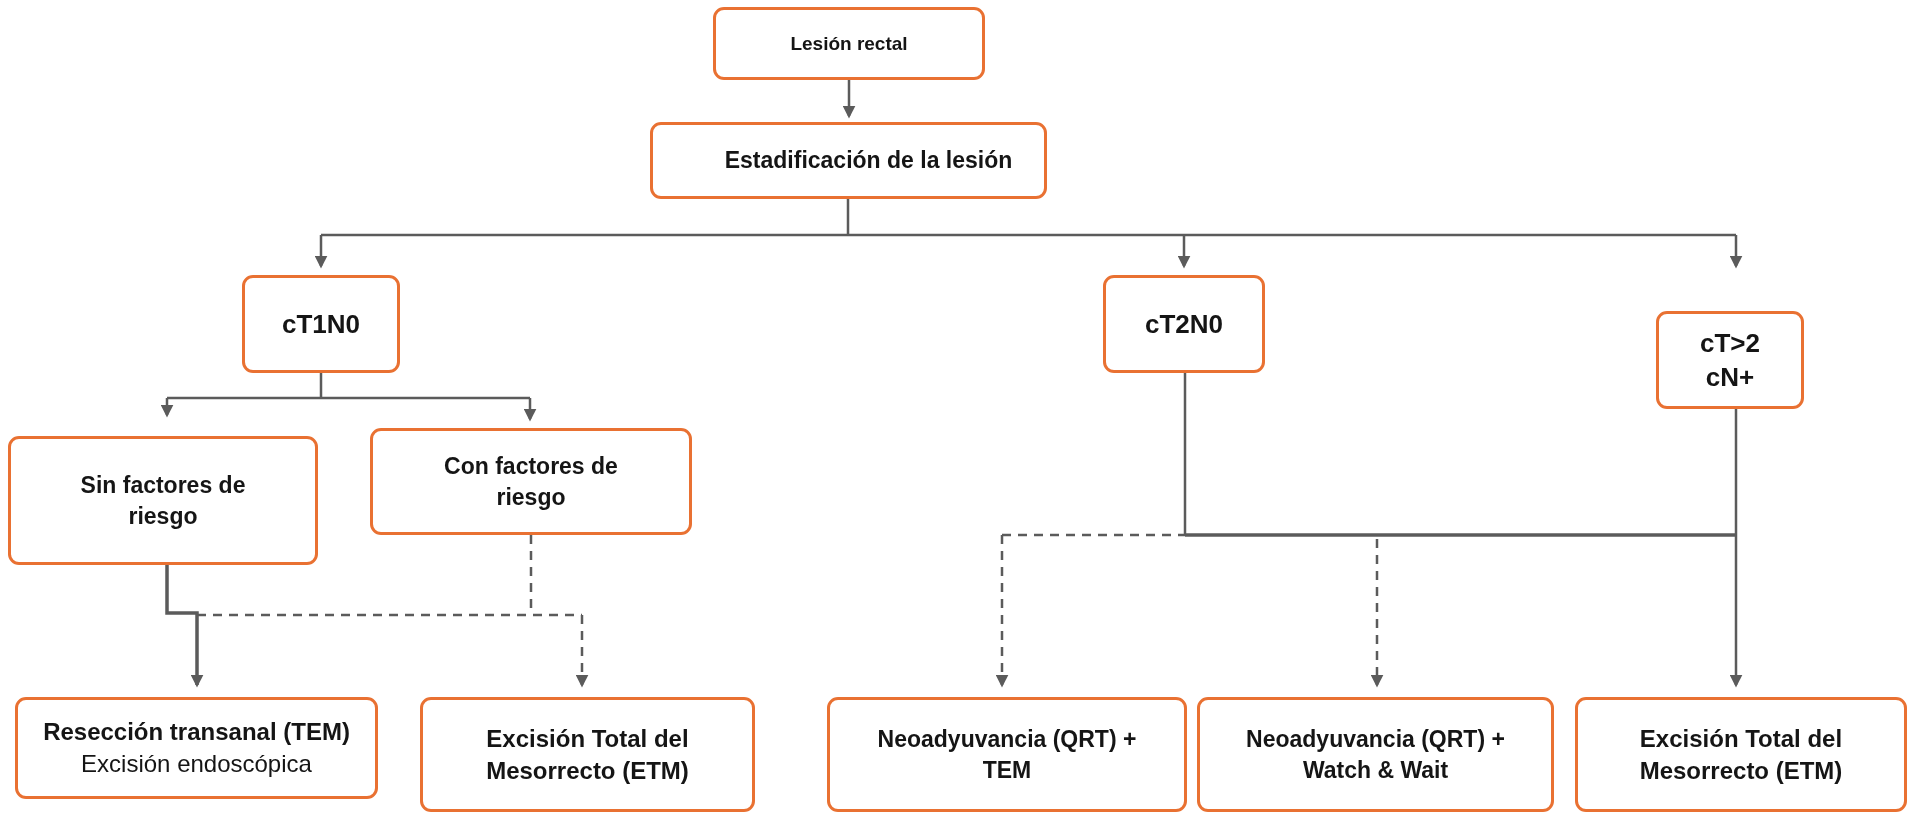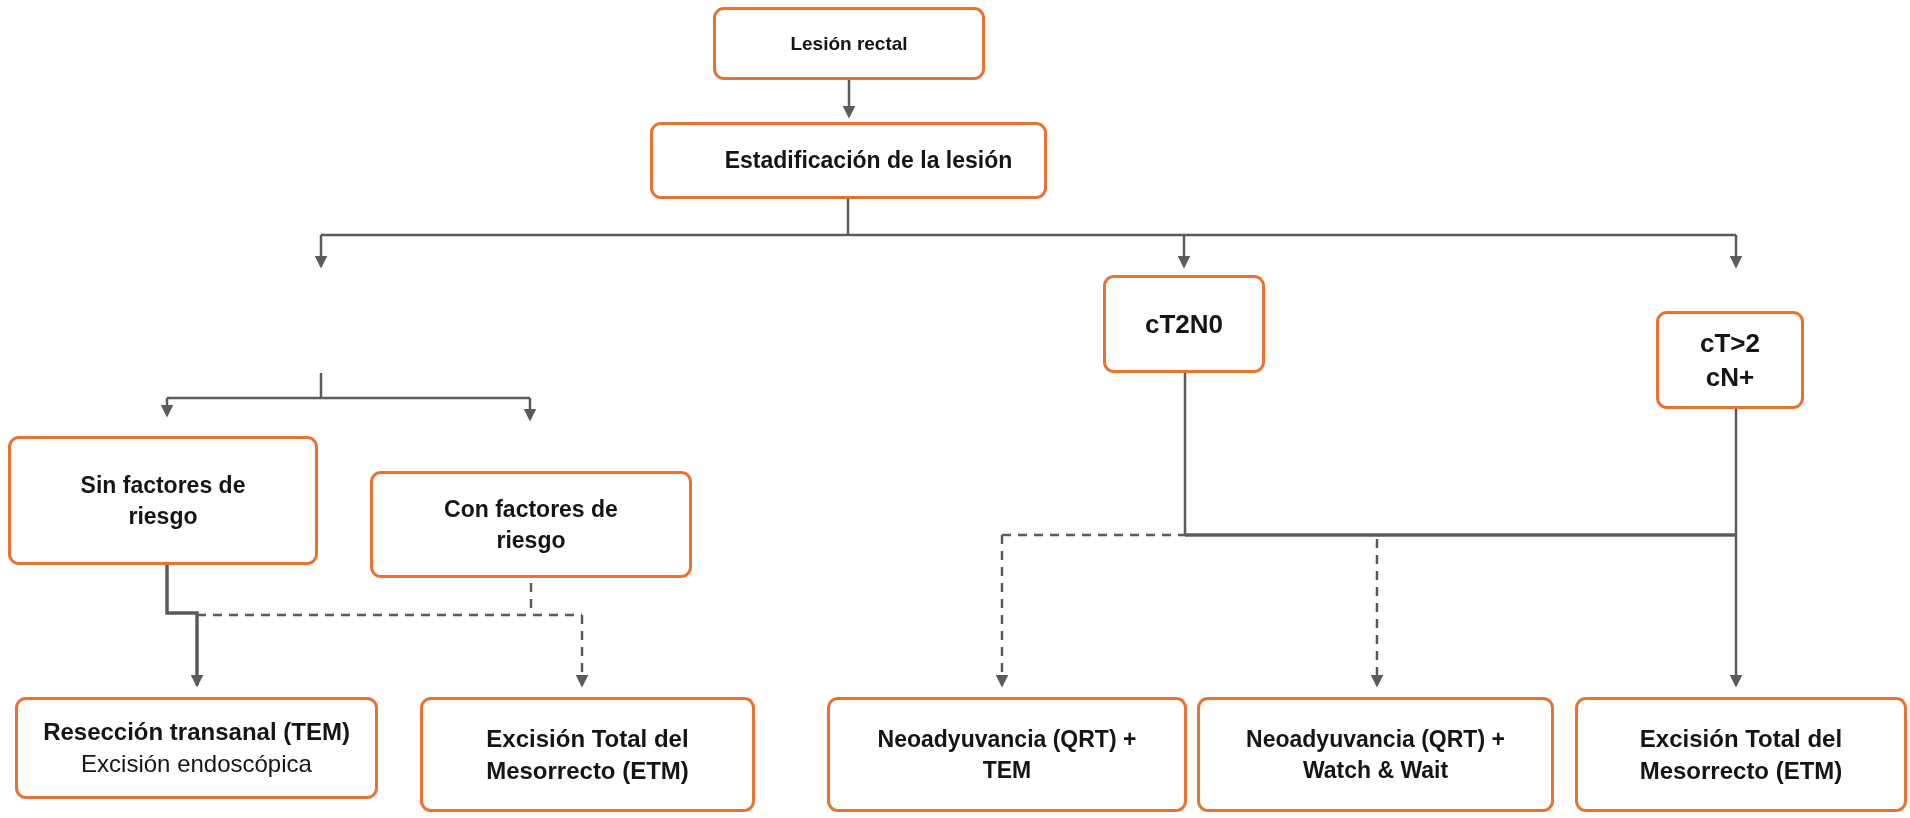--- a/index.html
+++ b/index.html
@@ -32,21 +32,21 @@
   }
   .node span{white-space:pre-line;}
   .sublabel{font-weight:normal;}
   
   #node-lesion-rectal   {left:713px;top:7px;  width:272px;height:73px; font-size:19px;}
   #node-estadificacion  {left:650px;top:122px;width:397px;height:77px; font-size:23px;padding-left:40px;}
   #node-ct1n0           {left:242px;top:275px;width:158px;height:98px; font-size:26px;}
   #node-ct2n0           {left:1103px;top:275px;width:162px;height:98px;font-size:26px;align-items:center;}
   #node-ctgt2           {left:1656px;top:275px;width:148px;height:98px;font-size:26px;margin-top:36px;}
   #node-sin-factores    {left:8px;  top:436px;width:310px;height:129px;font-size:23px;}
-  #node-con-factores    {left:370px;top:428px;width:322px;height:107px;font-size:23px;margin-top:43px;}
+  #node-con-factores    {left:370px;top:428px;width:322px;height:107px;font-size:23px;}
   #node-reseccion       {left:15px; top:697px;width:363px;height:102px;font-size:24px;}
   #node-etm-izquierda   {left:420px;top:697px;width:335px;height:115px;font-size:24px;}
   #node-neo-tem         {left:827px;top:697px;width:360px;height:115px;font-size:23px;}
   #node-neo-watchwait   {left:1197px;top:697px;width:357px;height:115px;font-size:23px;}
   #node-etm-derecha     {left:1575px;top:697px;width:332px;height:115px;font-size:24px;}
 </style>
 </head>
 <body>
 
 <div id="canvas">
@@ -86,20 +86,23 @@
   </svg>
 
   <div class="node" id="node-lesion-rectal">
     <span>Lesión rectal</span>
   </div>
 
   <div class="node" id="node-estadificacion">
     <span>Estadificación de la lesión</span>
   </div>
 
+  <div class="node" id="node-ct1n0">
+    <span>cT1N0</span>
+  </div>
 
   <div class="node" id="node-ct2n0">
     <span>cT2N0</span>
   </div>
 
   <div class="node" id="node-ctgt2">
     <span>cT&gt;2
 cN+</span>
   </div>
 

